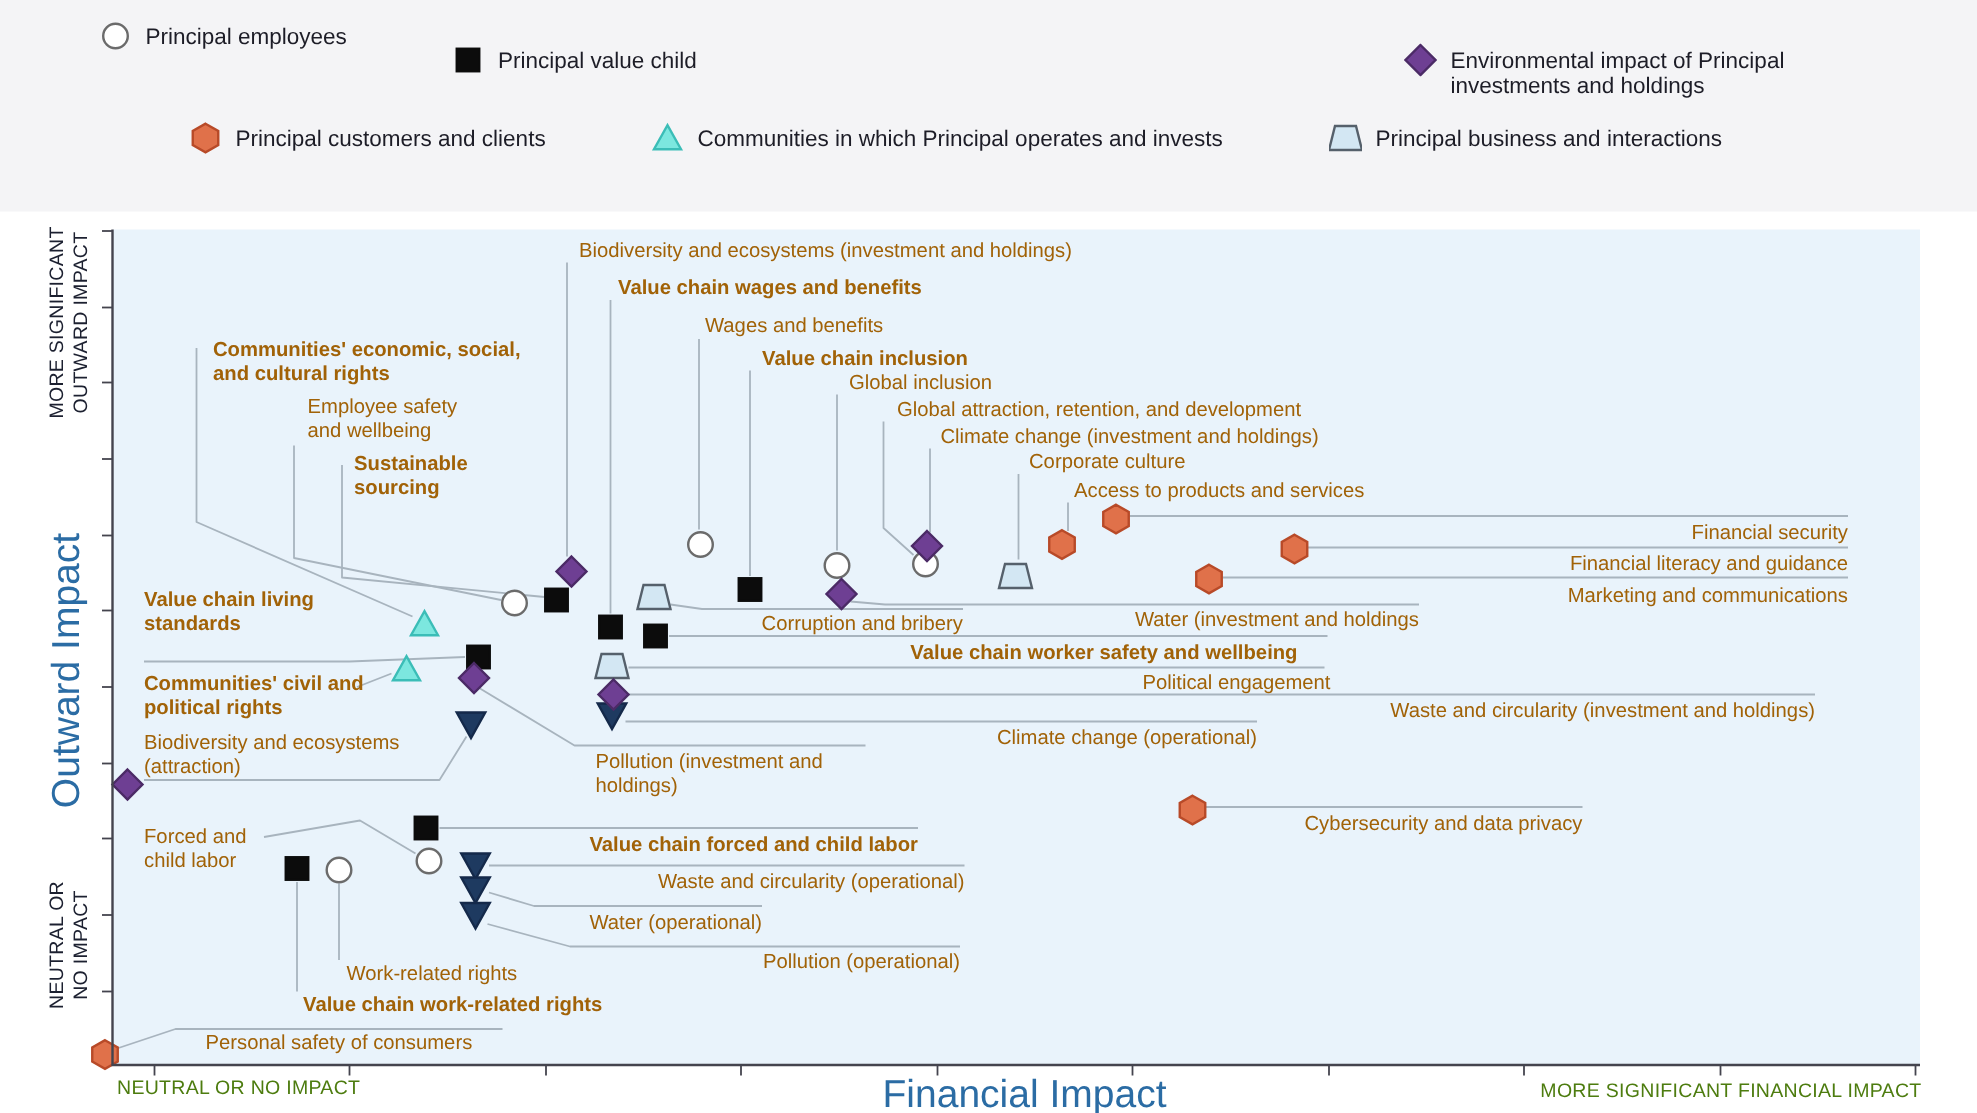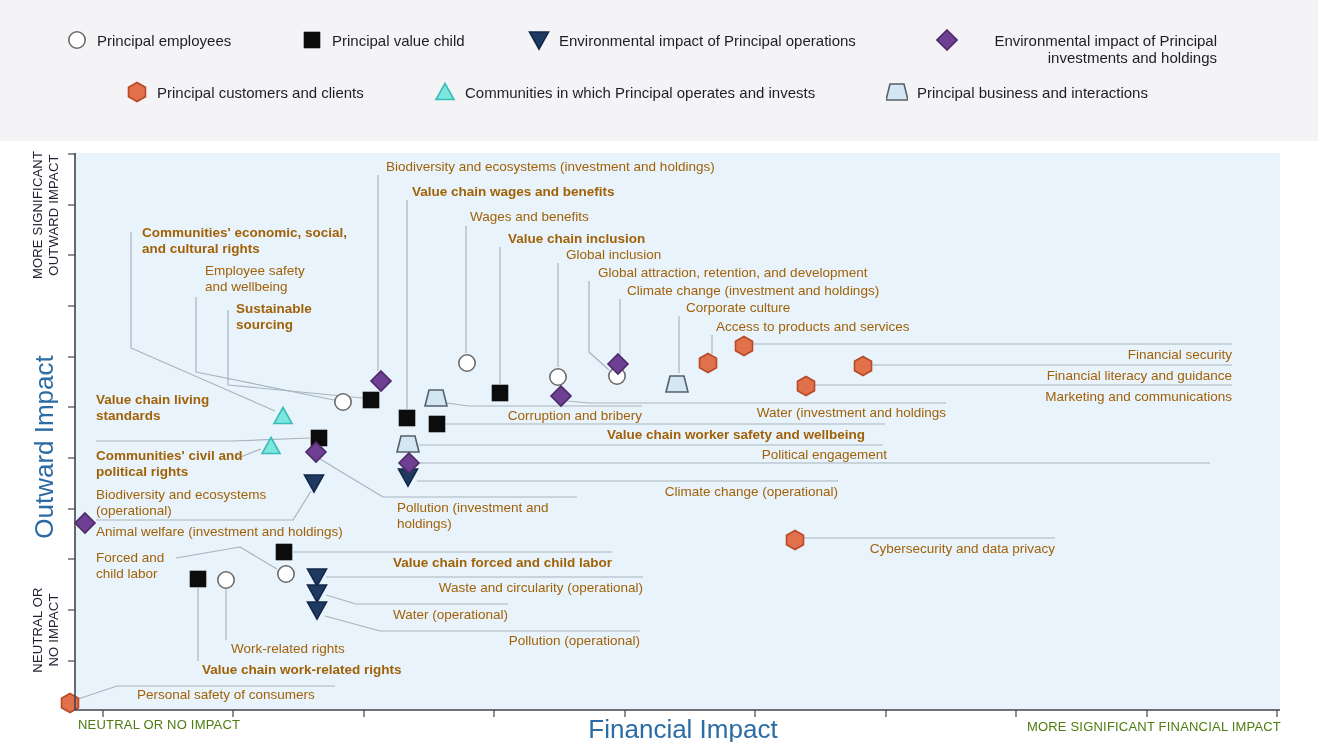--- a/index.html
+++ b/index.html
@@ -6,21 +6,21 @@
   body{
     width:1318px;height:742px;position:relative;overflow:hidden;
     background:#ffffff;
     font-family:"Liberation Sans","DejaVu Sans",sans-serif;
     color:#23232e;
   }
   #legend{position:absolute;left:0;top:0;width:1318px;height:141px;background:#f4f4f6;}
   .litem{position:absolute;display:flex;align-items:flex-start;gap:9px;font-size:15px;line-height:17px;color:#1d1d27;}
   .legend-icon{flex:0 0 auto;width:22px;height:22px;margin-top:-2px;}
   .litem .llabel{padding-top:1px;}
-  .llabel.wrap{width:250px;text-align:right;}
+  .llabel.wrap{width:250px;}
   #plot-svg{position:absolute;left:0;top:0;}
   #topic-labels{position:absolute;left:0;top:0;width:1318px;height:742px;pointer-events:none;}
   .tlabel{position:absolute;font-size:13.5px;line-height:16px;white-space:nowrap;color:#a16207;}
   .tlabel.bold{font-weight:bold;}
   .tlabel.right{text-align:right;}
   .vlab{position:absolute;transform:translate(-50%,-50%) rotate(-90deg);text-align:center;white-space:nowrap;}
   .corner{font-size:13px;letter-spacing:.2px;color:#1c2030;line-height:16px;}
   .axis-title{font-size:26px;color:#2b6ca4;}
   .xcorner{position:absolute;font-size:13px;letter-spacing:.2px;color:#4d7c0f;white-space:nowrap;}
 </style>
@@ -161,21 +161,21 @@
       <div>standards</div>
     </div>
     <div class="tlabel bold right" style="top: 555px; right: 706px;">
       <div>Value chain forced and child labor</div>
     </div>
     <div class="tlabel bold" style="top: 662px; left: 202px;">
       <div>Value chain work-related rights</div>
     </div>
     <div class="tlabel" style="top: 487px; left: 96px;">
       <div>Biodiversity and ecosystems</div>
-      <div>(operational)</div>
+      <div>(attraction)</div>
     </div>
     <div class="tlabel right" style="top: 484px; right: 480px;">
       <div>Climate change (operational)</div>
     </div>
     <div class="tlabel right" style="top: 580px; right: 675px;">
       <div>Waste and circularity (operational)</div>
     </div>
     <div class="tlabel right" style="top: 607px; right: 810px;">
       <div>Water (operational)</div>
     </div>
@@ -183,28 +183,28 @@
       <div>Pollution (operational)</div>
     </div>
     <div class="tlabel" style="top: 159px; left: 386px;">
       <div>Biodiversity and ecosystems (investment and holdings)</div>
     </div>
     <div class="tlabel" style="top: 283px; left: 627px;">
       <div>Climate change (investment and holdings)</div>
     </div>
     <div class="tlabel right" style="top: 405px; right: 372px;">
       <div>Water (investment and holdings</div>
+    </div>
+    <div class="tlabel right" style="top: 466px; right: 108px;">
+      <div>Waste and circularity (investment and holdings)</div>
     </div>
     <div class="tlabel" style="top: 500px; left: 397px;">
       <div>Pollution (investment and</div>
       <div>holdings)</div>
     </div>
-    <div class="tlabel" style="top: 524px; left: 96px;">
-      <div>Animal welfare (investment and holdings)</div>
-    </div>
     <div class="tlabel right" style="top: 347px; right: 86px;">
       <div>Financial security</div>
     </div>
     <div class="tlabel" style="top: 319px; left: 716px;">
       <div>Access to products and services</div>
     </div>
     <div class="tlabel right" style="top: 368px; right: 86px;">
       <div>Financial literacy and guidance</div>
     </div>
     <div class="tlabel right" style="top: 389px; right: 86px;">
@@ -229,37 +229,31 @@
     </div>
     <div class="tlabel" style="top: 300px; left: 686px;">
       <div>Corporate culture</div>
     </div>
     <div class="tlabel right" style="top: 447px; right: 431px;">
       <div>Political engagement</div>
     </div>
   </div>
 
 <div id="legend">
-  <div class="litem" style="left:66px;top:31px">
+  <div class="litem" style="left:66px;top:15px">
     <span class="legend-icon"><svg width="22" height="22" viewBox="0 0 22 22">
           <circle fill="#ffffff" stroke="#6b6b6b" stroke-width="1.6" cx="11" cy="11" r="8.2"></circle>
         </svg></span>
     <span class="llabel">Principal employees</span>
   </div>
   <div class="litem" style="left:301px;top:31px">
     <span class="legend-icon"><svg width="22" height="22" viewBox="0 0 22 22">
           <rect fill="#0c0c0c" stroke="#0c0c0c" stroke-width="1.6" x="3.5" y="3.5" width="15" height="15"></rect>
         </svg></span>
     <span class="llabel">Principal value child</span>
-  </div>
-  <div class="litem" style="left:528px;top:31px">
-    <span class="legend-icon"><svg width="22" height="22" viewBox="0 0 22 22">
-          <polygon fill="#1e3a60" stroke="#14294a" stroke-width="1.6" points="1.5,3 20.5,3 11,20"></polygon>
-        </svg></span>
-    <span class="llabel">Environmental impact of Principal operations</span>
   </div>
   <div class="litem" style="left:936px;top:31px">
     <span class="legend-icon"><svg width="22" height="22" viewBox="0 0 22 22">
           <polygon fill="#6e3f93" stroke="#4b2a66" stroke-width="1.6" points="11,1 21,11 11,21 1,11"></polygon>
         </svg></span>
     <span class="llabel wrap">Environmental impact of Principal investments and holdings</span>
   </div>
   <div class="litem" style="left:126px;top:83px">
     <span class="legend-icon"><svg width="22" height="22" viewBox="0 0 22 22">
           <polygon fill="#e0714a" stroke="#b84a28" stroke-width="1.6" points="11,1.5 19.5,6.3 19.5,15.7 11,20.5 2.5,15.7 2.5,6.3"></polygon>

